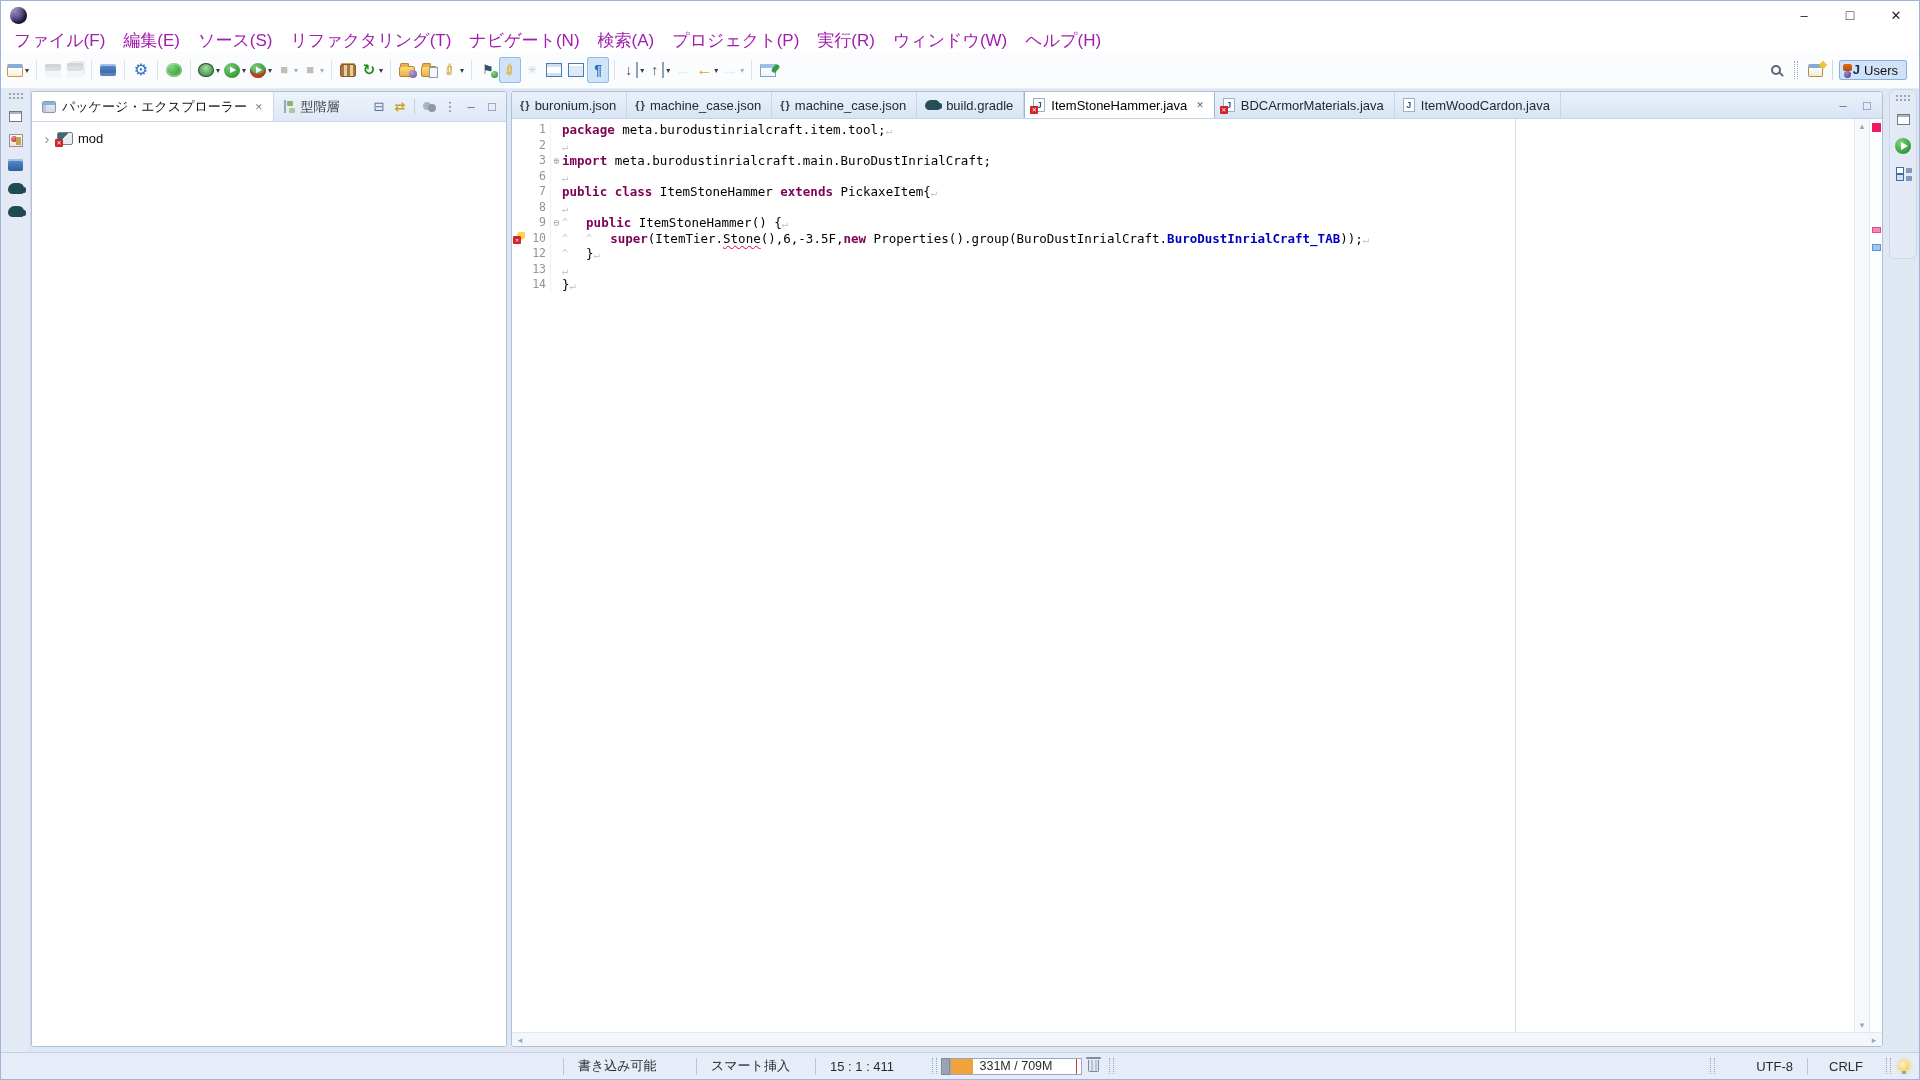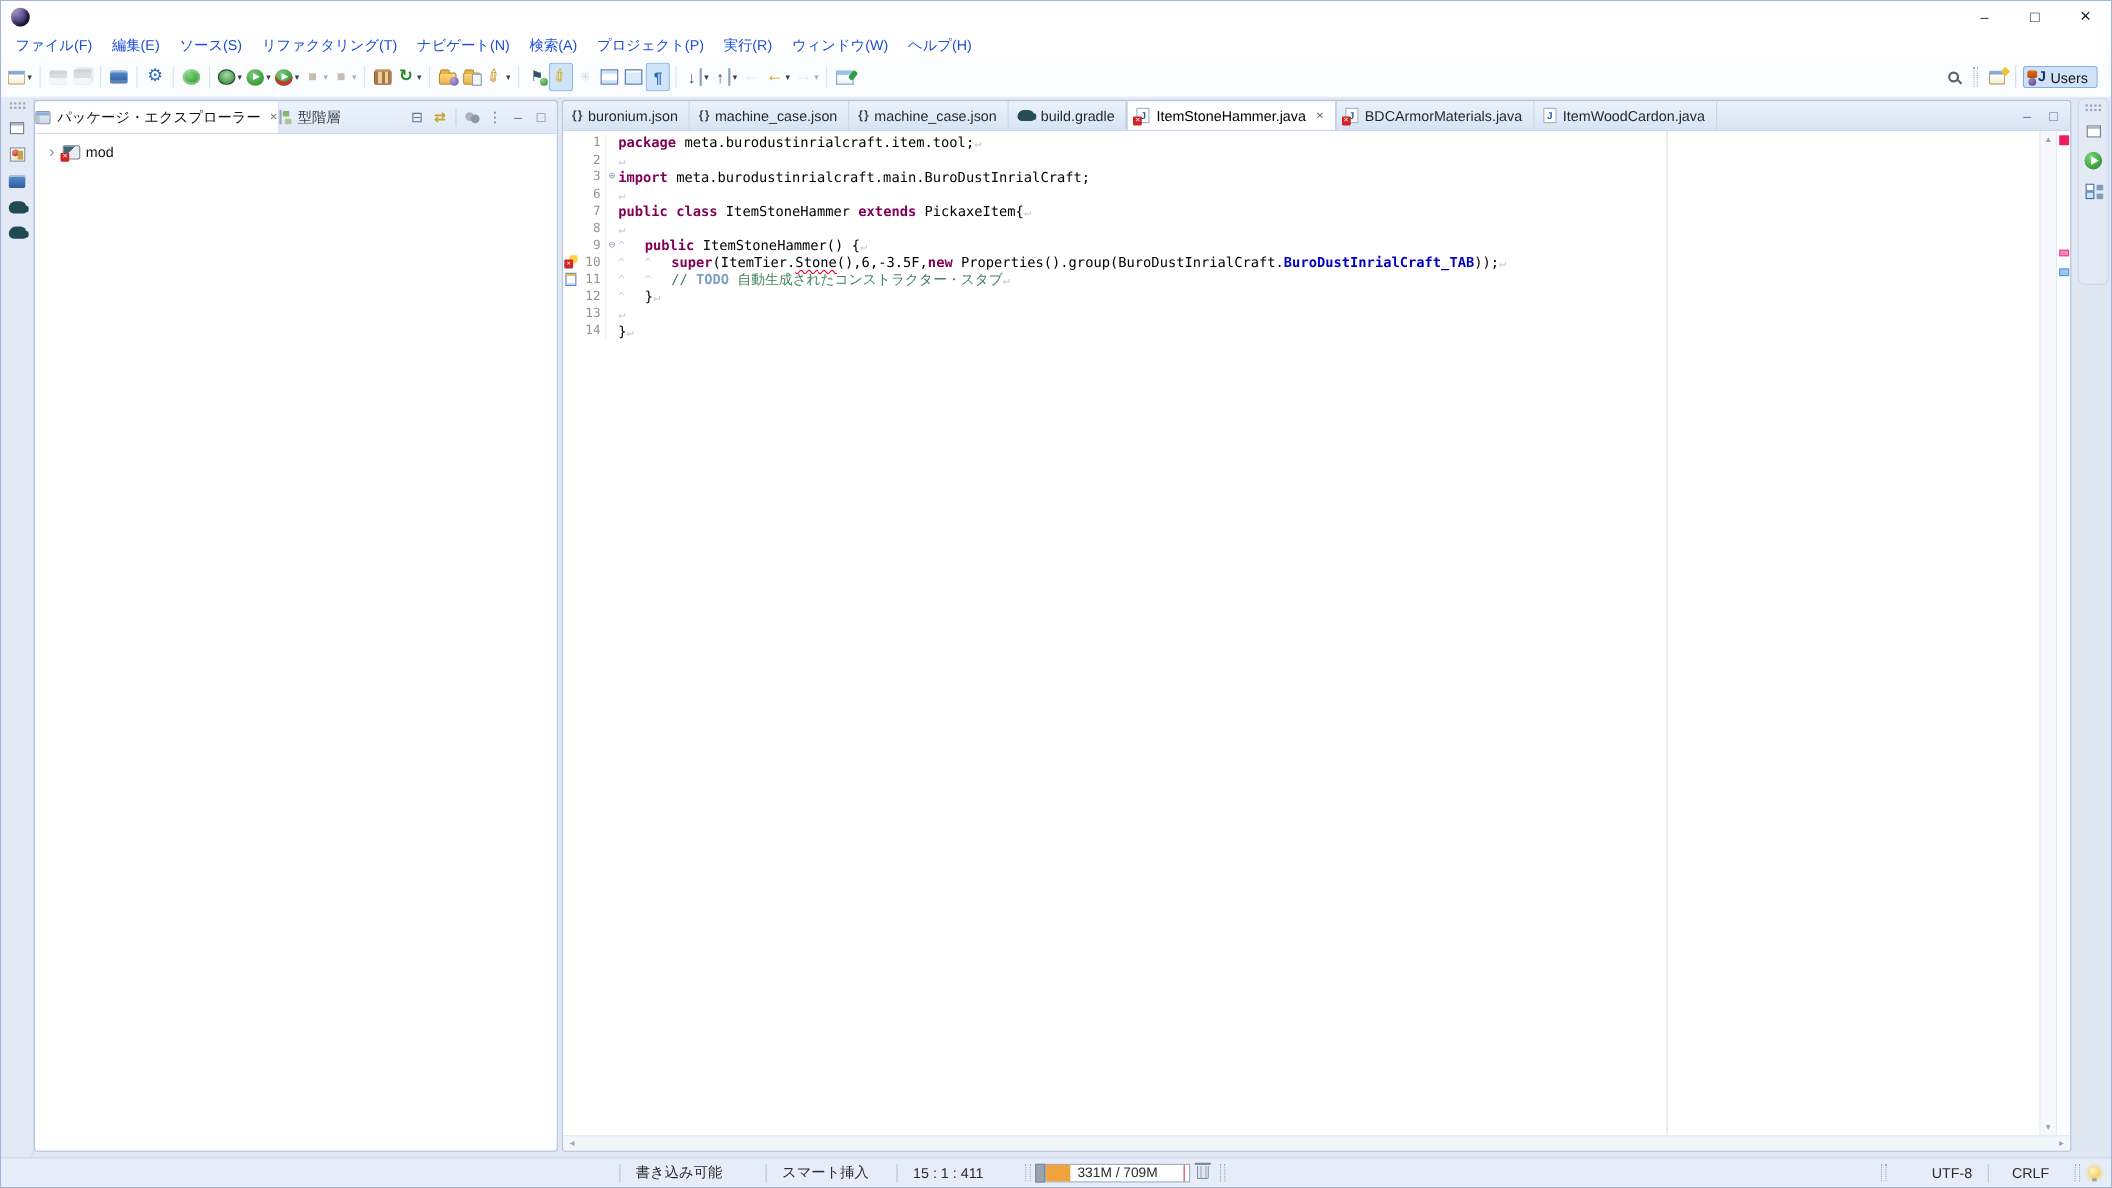--- a/index.html
+++ b/index.html
@@ -12,21 +12,21 @@
   .app-icon{width:17px;height:17px;border-radius:50%;margin:0 7px 0 9px;flex:0 0 auto;
     background:radial-gradient(circle at 35% 30%,#8d7fb8,#3b2f63 60%,#20183f);
     box-shadow:inset -2px -2px 3px rgba(0,0,0,.55), inset 2px 2px 2px rgba(255,255,255,.25)}
   .title{font-size:13px;color:#111;white-space:nowrap;overflow:hidden}
   .wctrls{margin-left:auto;display:flex;height:100%}
   .wbtn{width:46px;height:100%;display:flex;align-items:center;justify-content:center;font-size:13px;color:#222}
   .wbtn.max{font-size:14px}
 
   
   #menubar{height:23px;display:flex;align-items:center;background:#fff;padding-left:4px;flex:0 0 auto}
-  .menu-item{padding:2px 9px;font-size:13px;color:#1d4ed8;white-space:nowrap}
+  .menu-item{padding:2px 9px;font-size:17px;color:#a21caf;white-space:nowrap}
 
   
   #toolbar{height:37px;display:flex;align-items:center;background:#fbfcfe;padding:0 4px;flex:0 0 auto;border-bottom:1px solid #e7ecf4}
   .tbtn{height:26px;min-width:22px;display:flex;align-items:center;justify-content:center;padding:0 2px;border-radius:3px;position:relative;flex:0 0 auto}
   .tbtn.act{background:#cfe3f9;box-shadow:inset 0 0 0 1px #92bce6}
   .tbtn.dis{opacity:.4;filter:grayscale(.7)}
   .tico{display:flex;align-items:center;justify-content:center;min-width:16px;height:16px;font-size:13px;line-height:16px}
   .ddarrow{font-size:8px;color:#3a3a3a;margin-left:2px}
   .tsep{width:1px;height:20px;background:#dde3ec;margin:0 5px;min-width:1px;padding:0;border-radius:0}
 
@@ -87,21 +87,21 @@
   .ls-colored{width:14px;height:13px;background:linear-gradient(#fdfdfd,#efe6cc);border:1px solid #8a94a5;position:relative}
   .ls-colored::before{content:"";position:absolute;left:1px;top:1px;width:6px;height:6px;border-radius:50%;background:radial-gradient(circle at 35% 30%,#f08a8a,#c01818)}
   .ls-colored::after{content:"";position:absolute;right:1px;bottom:1px;width:5px;height:8px;background:#caa24c}
   .ls-console{width:15px;height:12px;background:linear-gradient(#5b8fd0,#2c5e9e);border-radius:2px;box-shadow:inset 0 2px 0 rgba(255,255,255,.45)}
   .ls-gradle{width:16px;height:11px;background:#1f4a52;border-radius:7px 6px 3px 5px;position:relative}
   .ls-gradle::after{content:"";position:absolute;right:-2px;top:4px;width:4px;height:6px;background:#1f4a52;border-radius:2px}
 
   
   #explorer{position:absolute;left:30px;top:2px;width:476px;bottom:5px;background:#fff;border:1px solid #afc0da;border-radius:3px;display:flex;flex-direction:column;overflow:hidden}
   .vhead{height:30px;display:flex;align-items:stretch;background:linear-gradient(#eef3fb,#dfe8f6);border-bottom:1px solid #c8d5e8;flex:0 0 auto}
-  .vtab{display:flex;align-items:center;gap:6px;padding:0 0;font-size:13px;color:#3a3f46;white-space:nowrap}
+  .vtab{display:flex;align-items:center;gap:6px;padding:0 10px;font-size:13px;color:#3a3f46;white-space:nowrap}
   .vtab.active{background:#fff;border-right:1px solid #c8d5e8;border-radius:3px 3px 0 0;color:#111}
   .vclose{font-size:9px;color:#777;margin-left:2px}
   .i-pkgexp{width:14px;height:12px;background:linear-gradient(#e9eef5,#cfd8e6);border:1px solid #8898ad;border-radius:2px;box-shadow:inset 0 3px 0 #8ab0e0,inset 3px 0 0 #b9c6d8}
   .i-typehier{width:11px;height:13px;border-left:2px solid #8fa0b5;position:relative;opacity:.9}
   .i-typehier::before{content:"";position:absolute;left:1px;top:1px;width:6px;height:5px;background:#7fae62;border-radius:1px}
   .i-typehier::after{content:"";position:absolute;left:3px;bottom:0;width:6px;height:5px;background:#a6c58f;border-radius:1px}
   .vtools{margin-left:auto;display:flex;align-items:center;gap:7px;padding-right:7px}
   .vtool{font-size:13px;color:#5d7397;display:flex;align-items:center;justify-content:center;min-width:14px}
   .vtool.gold{color:#c9a227;font-weight:bold}
   .vbar{width:1px;height:16px;background:#c5d0e1}
@@ -489,21 +489,20 @@
           <div class="margin-line"></div>
           <div id="code-lines">
               <div class="crow"><span class="ann"></span><span class="lnum">1</span><span class="fold"></span><span class="code"><span class="kw">package</span><span class="pl"> meta.burodustinrialcraft.item.tool;</span><span class="eol">↵</span></span></div>
               <div class="crow"><span class="ann"></span><span class="lnum">2</span><span class="fold"></span><span class="code"><span class="eol">↵</span></span></div>
               <div class="crow"><span class="ann"></span><span class="lnum">3</span><span class="fold">⊕</span><span class="code"><span class="kw">import</span><span class="pl"> meta.burodustinrialcraft.main.BuroDustInrialCraft;</span></span></div>
               <div class="crow"><span class="ann"></span><span class="lnum">6</span><span class="fold"></span><span class="code"><span class="eol">↵</span></span></div>
               <div class="crow"><span class="ann"></span><span class="lnum">7</span><span class="fold"></span><span class="code"><span class="kw">public</span><span class="pl"> </span><span class="kw">class</span><span class="pl"> ItemStoneHammer </span><span class="kw">extends</span><span class="pl"> PickaxeItem{</span><span class="eol">↵</span></span></div>
               <div class="crow"><span class="ann"></span><span class="lnum">8</span><span class="fold"></span><span class="code"><span class="eol">↵</span></span></div>
               <div class="crow"><span class="ann"></span><span class="lnum">9</span><span class="fold">⊖</span><span class="code"><span class="tab">^</span><span class="kw">public</span><span class="pl"> ItemStoneHammer() {</span><span class="eol">↵</span></span></div>
               <div class="crow"><span class="ann"><span class="g-err"></span></span><span class="lnum">10</span><span class="fold"></span><span class="code"><span class="tab">^</span><span class="tab">^</span><span class="kw">super</span><span class="pl">(ItemTier.</span><span class="pl err">Stone</span><span class="pl">(),6,-3.5F,</span><span class="kw">new</span><span class="pl"> Properties().group(BuroDustInrialCraft.</span><span class="sf">BuroDustInrialCraft_TAB</span><span class="pl">));</span><span class="eol">↵</span></span></div>
-              <div class="crow"><span class="ann"><span class="g-task"></span></span><span class="lnum">11</span><span class="fold"></span><span class="code"><span class="tab">^</span><span class="tab">^</span><span class="cm">// </span><span class="tt">TODO</span><span class="cm"> 自動生成されたコンストラクター・スタブ</span><span class="eol">↵</span></span></div>
               <div class="crow"><span class="ann"></span><span class="lnum">12</span><span class="fold"></span><span class="code"><span class="tab">^</span><span class="pl">}</span><span class="eol">↵</span></span></div>
               <div class="crow"><span class="ann"></span><span class="lnum">13</span><span class="fold"></span><span class="code"><span class="eol">↵</span></span></div>
               <div class="crow"><span class="ann"></span><span class="lnum">14</span><span class="fold"></span><span class="code"><span class="pl">}</span><span class="eol">↵</span></span></div>
             </div>
         </div>
         <div class="vscroll">
           <span class="sarrow top">▴</span>
           <span class="sarrow bottom">▾</span>
         </div>
         <div class="oruler">

